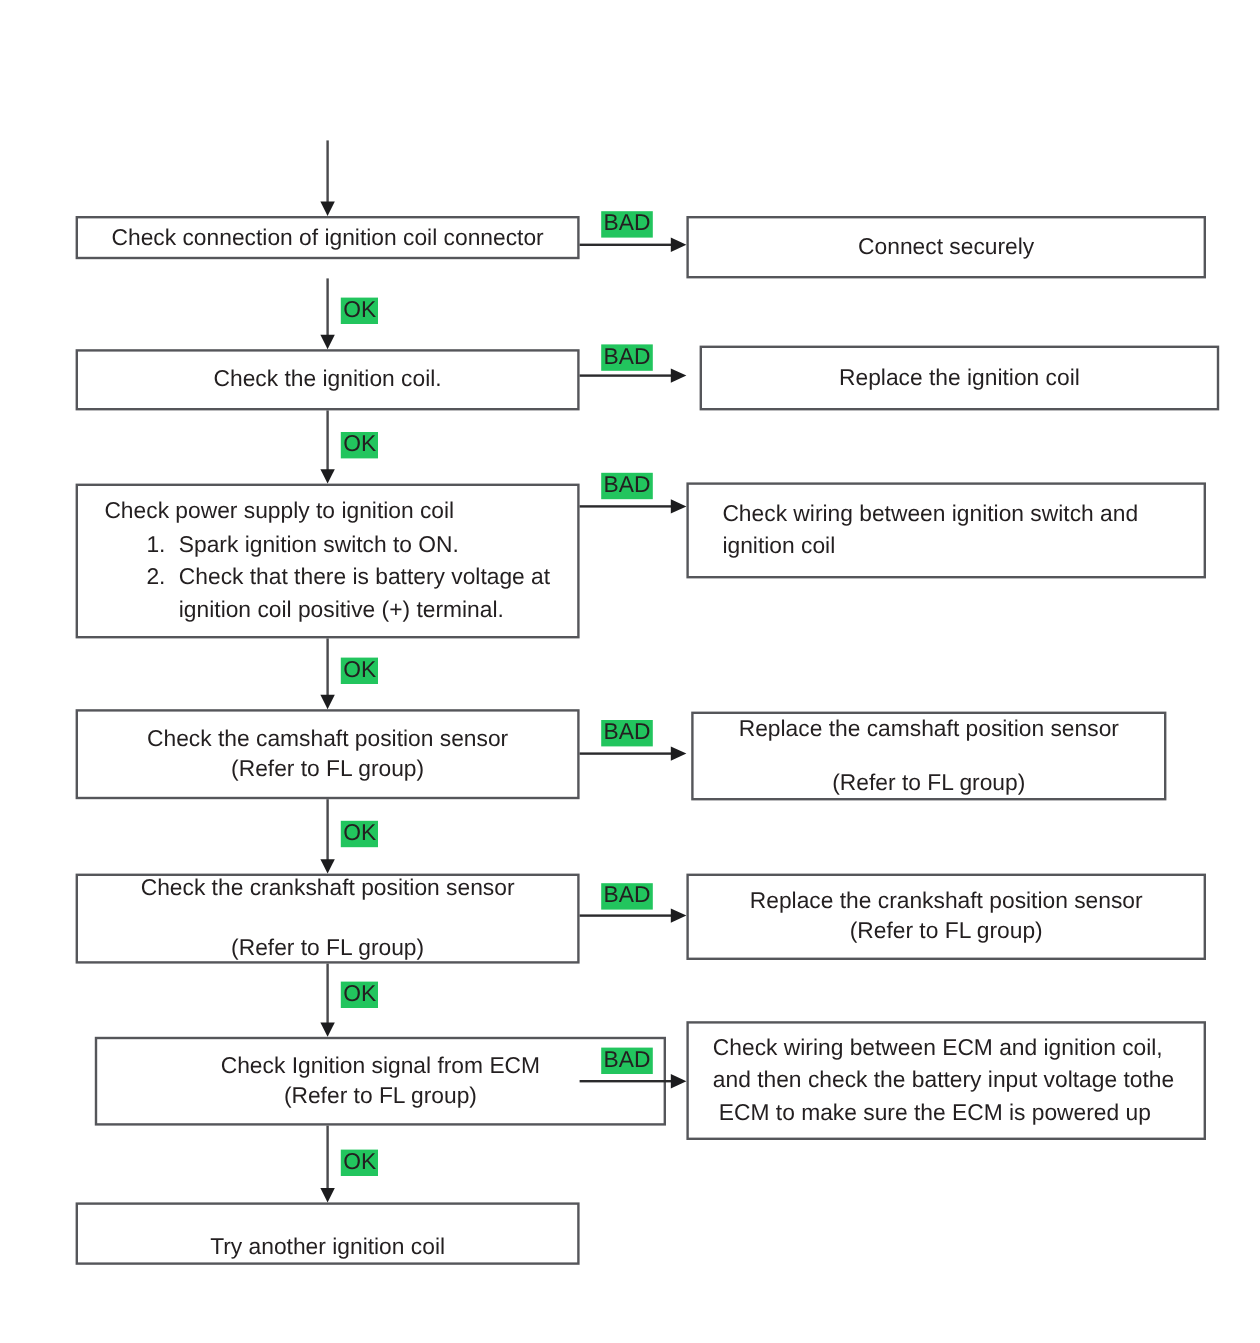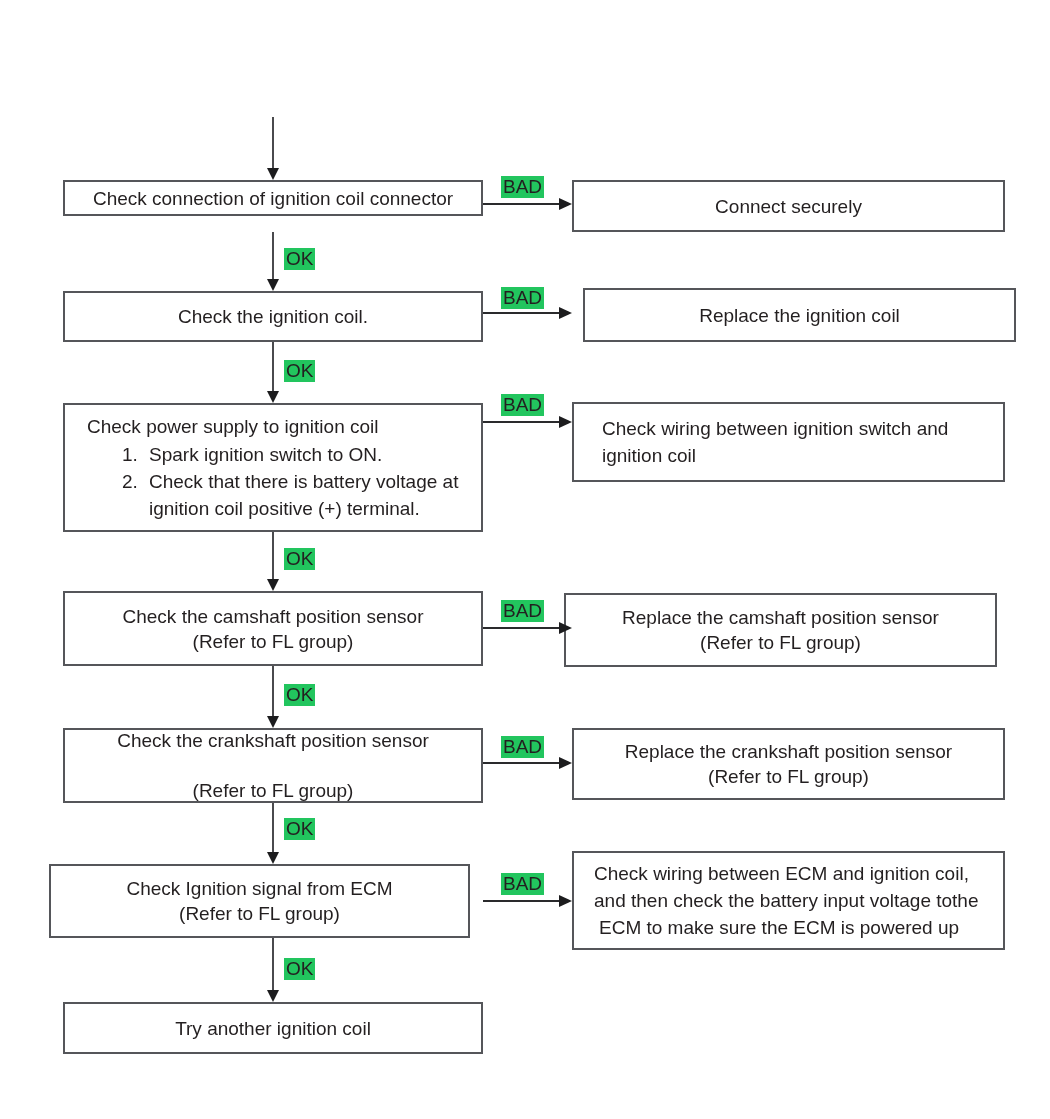--- a/index.html
+++ b/index.html
@@ -109,43 +109,43 @@
   <div class="node centered" style="left:63px; top:591px; width:420px; height:75px;">
     <span class="line">Check the camshaft position sensor</span>
     <span class="line">(Refer to FL group)</span>
   </div>
 
   <div class="node centered" style="left:63px; top:728px; width:420px; height:75px;gap:25px;">
     <span class="line">Check the crankshaft position sensor</span>
     <span class="line">(Refer to FL group)</span>
   </div>
 
-  <div class="node centered" style="left:49px; top:864px; width:421px; height:74px;text-align:right;">
+  <div class="node centered" style="left:79px; top:864px; width:476px; height:74px;text-align:right;">
     <span class="line">Check Ignition signal from ECM</span>
     <span class="line">(Refer to FL group)</span>
   </div>
 
-  <div class="node centered" style="left:63px; top:1002px; width:420px; height:52px;">
+  <div class="node centered" style="left:63px; top:1002px; width:420px; height:52px;justify-content:flex-end;">
     <span class="line">Try another ignition coil</span>
   </div>
 
   <div class="node centered" style="left:572px; top:180px; width:433px; height:52px;">
     <span class="line">Connect securely</span>
   </div>
 
   <div class="node centered" style="left:572px; top:288px; width:433px; height:54px;margin-left:11px;">
     <span class="line">Replace the ignition coil</span>
   </div>
 
   <div class="node leftalign" style="left:572px; top:402px; width:433px; height:80px; padding-left:28px; padding-right:8px; line-height:27px;">
     <span class="line">Check wiring between ignition switch and</span>
     <span class="line">ignition coil</span>
   </div>
 
-  <div class="node centered" style="left:564px; top:593px; width:433px; height:74px;">
+  <div class="node centered" style="left:576px; top:593px; width:396px; height:74px;justify-content:space-between;">
     <span class="line">Replace the camshaft position sensor</span>
     <span class="line">(Refer to FL group)</span>
   </div>
 
   <div class="node centered" style="left:572px; top:728px; width:433px; height:72px;">
     <span class="line">Replace the crankshaft position sensor</span>
     <span class="line">(Refer to FL group)</span>
   </div>
 
   <div class="node leftalign" style="left:572px; top:851px; width:433px; height:99px; padding-left:20px; padding-right:6px; line-height:27px;">

